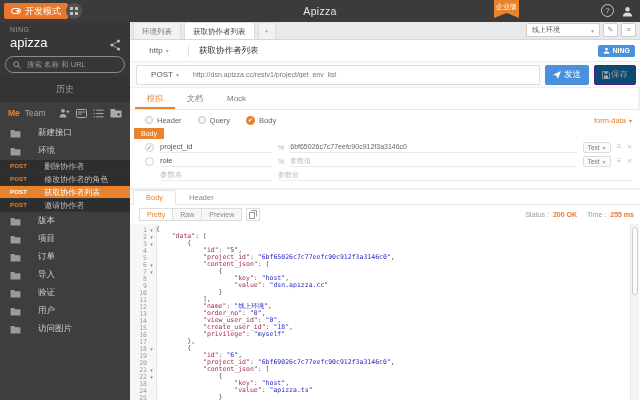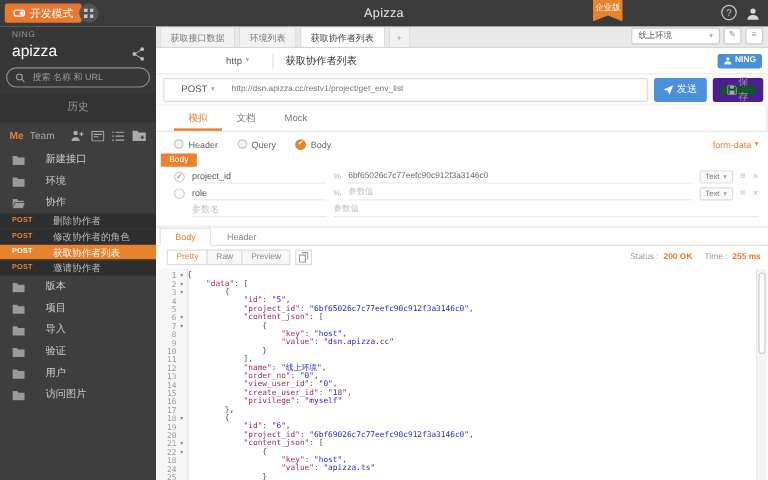--- a/index.html
+++ b/index.html
@@ -61,38 +61,38 @@
   .doc-tab.plus{padding:0 6px;color:#999;}
   .env-controls{margin-left:auto;display:flex;align-items:center;gap:3px;padding:0 4px 2px 0;}
   .env-select{width:74px;height:14px;background:#fff;border:1px solid #ccc;border-radius:2px;display:flex;
        align-items:center;padding:0 5px;font-size:7px;color:#555;cursor:pointer;}
   .env-select .chev{margin-left:auto;}
   .sq-btn{width:15px;height:14px;background:#fff;border:1px solid #ccc;border-radius:2px;color:#888;font-size:7px;
        text-align:center;line-height:12px;cursor:pointer;}
 
   .name-row{position:absolute;left:0;top:18px;width:510px;height:22px;background:#fff;border-bottom:1px solid #ececec;
        display:flex;align-items:center;}
-  .proto-select{width:58px;display:flex;align-items:center;justify-content:center;font-size:8px;color:#555;cursor:pointer;margin-left:39px;}
+  .proto-select{width:58px;display:flex;align-items:center;justify-content:center;font-size:8px;color:#555;cursor:pointer;}
   .vdiv{width:1px;height:12px;background:#e0e0e0;margin-right:10px;}
   .req-name{font-size:8.5px;color:#333;}
   .user-badge{margin-left:auto;margin-right:5px;height:12px;background:#4a90dd;border-radius:2px;color:#fff;
        font-size:7px;font-weight:bold;display:flex;align-items:center;gap:3px;padding:0 5px;cursor:pointer;}
 
   .url-row{position:absolute;left:0;top:40px;width:510px;height:26px;background:#fbfbfb;border-bottom:1px solid #f0f0f0;
        display:flex;align-items:center;padding:0 4px 0 6px;gap:5px;}
   .url-box{flex:1;height:20px;background:#fff;border:1px solid #ddd;border-radius:2px;display:flex;align-items:center;}
   .method-select{width:56px;display:flex;align-items:center;justify-content:center;font-size:8px;color:#555;cursor:pointer;}
   .url-input{flex:1;font-size:7px;color:#777;white-space:nowrap;overflow:hidden;}
   .send-btn{width:44px;height:20px;background:#4a90dd;border:none;border-radius:2px;color:#fff;font-size:8.5px;
        display:flex;align-items:center;justify-content:center;gap:3px;cursor:pointer;font-family:inherit;}
-  .save-btn{width:42px;height:20px;background:#14532d;border:6px solid #4c1d95;border-radius:2px;color:#999;
+  .save-btn{width:42px;height:20px;background:#0c4a6e;border:1px solid #4c1d95;border-radius:2px;color:#999;
        font-size:8.5px;display:flex;align-items:center;justify-content:center;gap:1px;cursor:pointer;font-family:inherit;}
 
   .req-tabs{position:absolute;left:0;top:66px;width:508px;height:22px;background:#fff;border-bottom:1px solid #e8e8e8;
-       display:flex;padding-left:15px;text-align:center;}
+       display:flex;padding-left:5px;text-align:center;}
   .rq-tab{padding:0 12px;line-height:21px;font-size:8px;color:#777;border-bottom:2px solid transparent;cursor:pointer;}
   .rq-tab.active{color:#e8822d;border-bottom-color:#e8822d;}
 
   .loc-row{position:absolute;left:0;top:88px;width:510px;height:20px;background:#fff;display:flex;align-items:center;
        padding:0 8px 0 15px;gap:6px;}
   .radio{display:flex;align-items:center;gap:4px;margin-right:10px;cursor:pointer;font-size:7.5px;color:#666;}
   .rdot{width:8px;height:8px;border:1px solid #c4c4c4;border-radius:50%;background:#f4f4f4;}
   .rcheck{width:9px;height:9px;border-radius:50%;background:#e8822d;color:#fff;font-size:6px;line-height:9px;text-align:center;}
   .body-type{margin-left:auto;font-size:7.5px;color:#e8822d;cursor:pointer;display:flex;align-items:center;}
   .body-type .chev{color:#e8822d;}
@@ -247,29 +247,20 @@
           <span class="s-lbl">新建接口</span>
         </div>
         <div class="s-item s-folder">
           <span>
             <svg width="11" height="9" viewBox="0 0 12 10">
               <path d="M0.5 1h4l1.2 1.5h5.8v7H0.5z" fill="#9a9a9a"></path>
             </svg>
           </span>
           <span class="s-lbl">环境</span>
         </div>
-        <div class="s-item s-folder">
-          <span>
-            <svg width="11" height="9" viewBox="0 0 12 10">
-              <path d="M0.5 1h4l1.2 1.5h5v1.5H2.2L0.5 9z" fill="#9a9a9a"></path>
-              <path d="M2.6 4.6h9l-1.6 4.9H0.9z" fill="#9a9a9a"></path>
-            </svg>
-          </span>
-          <span class="s-lbl">协作</span>
-        </div>
         <div class="s-item s-req">
           <span class="pm">POST</span>
           <span class="s-lbl">删除协作者</span>
         </div>
         <div class="s-item s-req">
           <span class="pm">POST</span>
           <span class="s-lbl">修改协作者的角色</span>
         </div>
         <div class="s-item s-req active">
           <span class="pm">POST</span>
@@ -294,20 +285,28 @@
             </svg>
           </span>
           <span class="s-lbl">项目</span>
         </div>
         <div class="s-item s-folder">
           <span>
             <svg width="11" height="9" viewBox="0 0 12 10">
               <path d="M0.5 1h4l1.2 1.5h5.8v7H0.5z" fill="#9a9a9a"></path>
             </svg>
           </span>
+          <span class="s-lbl">订单</span>
+        </div>
+        <div class="s-item s-folder">
+          <span>
+            <svg width="11" height="9" viewBox="0 0 12 10">
+              <path d="M0.5 1h4l1.2 1.5h5.8v7H0.5z" fill="#9a9a9a"></path>
+            </svg>
+          </span>
           <span class="s-lbl">导入</span>
         </div>
         <div class="s-item s-folder">
           <span>
             <svg width="11" height="9" viewBox="0 0 12 10">
               <path d="M0.5 1h4l1.2 1.5h5.8v7H0.5z" fill="#9a9a9a"></path>
             </svg>
           </span>
           <span class="s-lbl">验证</span>
         </div>
@@ -327,21 +326,20 @@
           </span>
           <span class="s-lbl">访问图片</span>
         </div>
       </div>
   </div>
 
   <div class="main">
 
     <div class="doc-tabbar">
       <div class="doc-tabs">
-          <div class="doc-tab">获取接口数据</div>
           <div class="doc-tab">环境列表</div>
           <div class="doc-tab active">获取协作者列表</div>
           <div class="doc-tab plus">+</div>
         </div>
       <div class="env-controls">
         <div class="env-select">
           <span>线上环境</span>
           <i class="chev">▾</i>
         </div>
         <div class="sq-btn"><span>✎</span></div>

